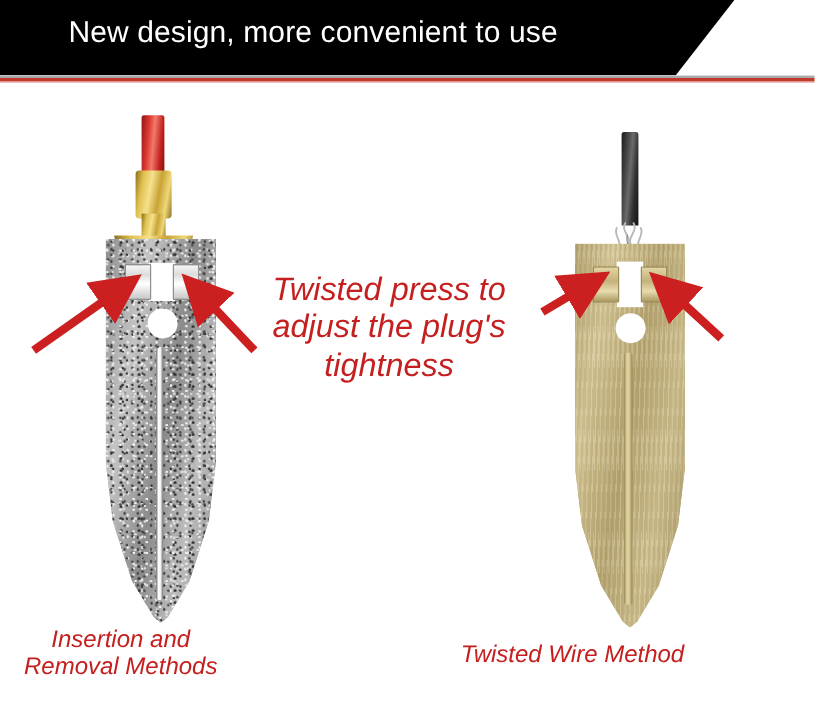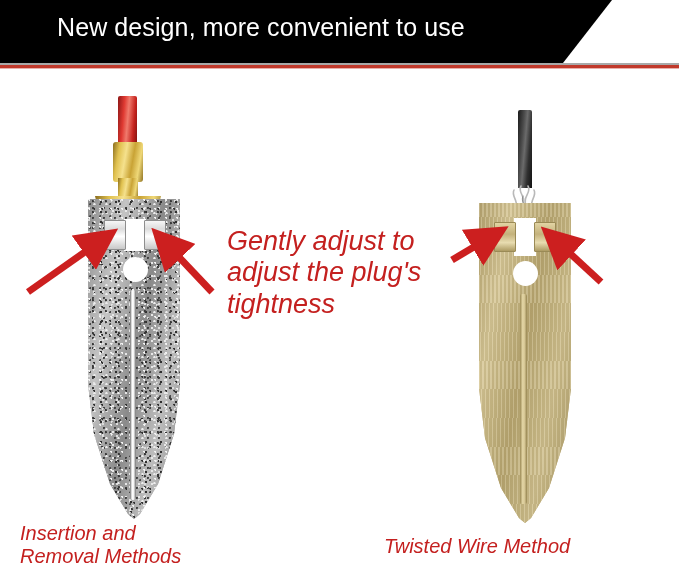--- a/index.html
+++ b/index.html
@@ -9,20 +9,21 @@
   }
   body {
     font-family: "Liberation Sans", sans-serif;
   }
   #page {
     position: relative;
     width: 679px;
     height: 588px;
     background: #ffffff;
     overflow: hidden;
+    text-align: center;
   }
 
   
   .banner {
     position: absolute;
     left: 0;
     top: 0;
     width: 679px;
     height: 63px;
     background: #000000;
@@ -255,21 +256,21 @@
       <path d="M28,292 L109,235"></path>
 
       <path d="M212,292 L159,236"></path>
 
       <path d="M452,260 L499,232"></path>
 
       <path d="M601,282 L549,234"></path>
     </g>
   </svg>
 
-  <div class="note note-main" style="left:227px; top:226px;">Gently adjust to
+  <div class="note note-main" style="left:227px; top:226px;">Twisted press to
 adjust the plug's
 tightness</div>
 
   <div class="note caption" style="left:20px; top:522px;">Insertion and
 Removal Methods</div>
 
   <div class="note caption" style="left:360px; top:535px;margin-left:24px;">Twisted Wire Method</div>
 
 </div>
 

